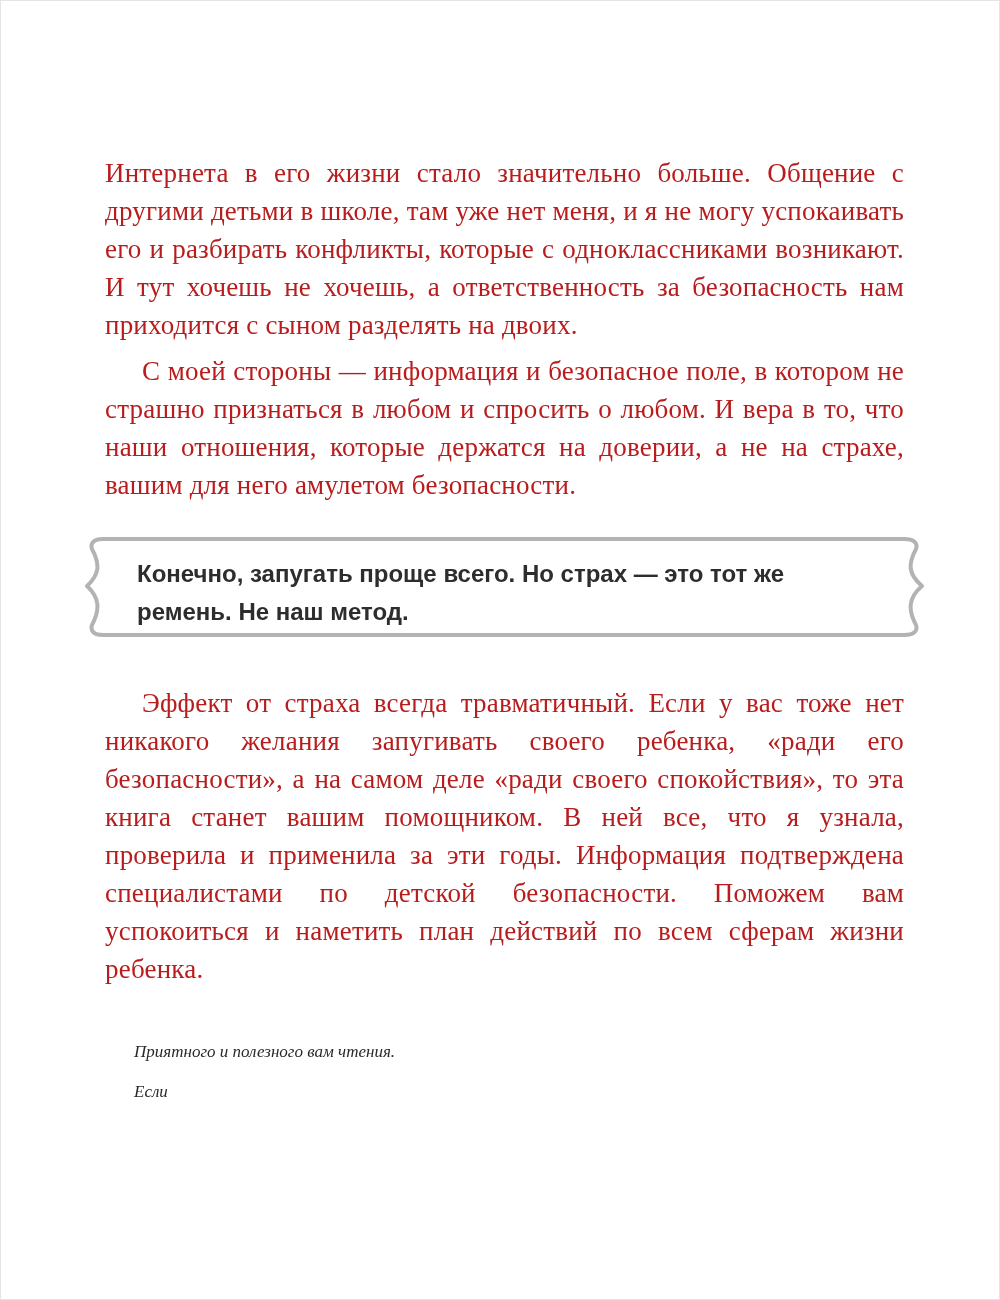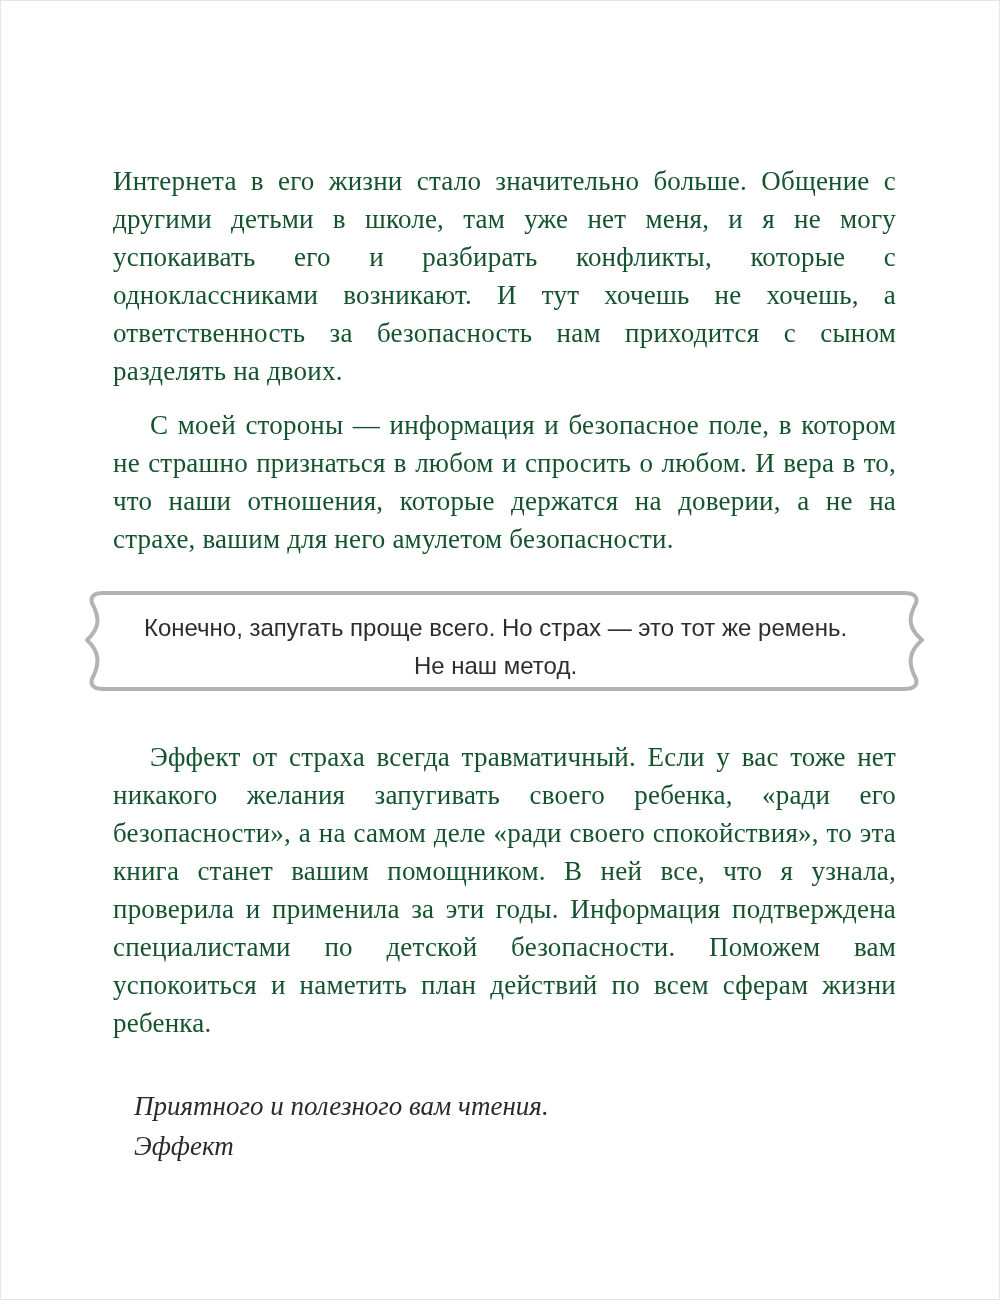--- a/index.html
+++ b/index.html
@@ -21,26 +21,26 @@
     border: 1px solid #e4e4e4;
     pointer-events: none;
   }
   .page-content {
     position: absolute;
     left: 97px;
     width: 815px;
     top: 146px;
   }
   p.body-par {
-    margin: 16px;
+    margin: 8px;
     font-size: 27px;
     line-height: 38px;
     text-align: justify;
     letter-spacing: 0.2px;
-    color: #14532d;
+    color: #b91c1c;
   }
   p.body-par.indented {
     text-indent: 37px;
   }
   .callout {
     position: relative;
     height: 106px;
     margin: 30px -12px 44px -12px;
   }
   .callout svg {
@@ -49,29 +49,29 @@
     width: 100%;
     height: 100%;
     display: block;
   }
   .callout-text {
     position: relative;
     padding: 21px 70px 0 52px;
     font-family: "Liberation Sans", sans-serif;
     font-size: 24px;
     line-height: 38px;
-    font-weight: normal;
+    font-weight: bold;
     color: #2d2d2d;
-    text-align: center;
+    text-align: left;
   }
   .signoff {
     margin-top: 44px;
     padding-left: 37px;
     font-style: italic;
-    font-size: 27px;
+    font-size: 17px;
     line-height: 40px;
     color: #2a2a2a;
   }
   .signoff div {
     margin: 0;
   }
 </style>
 </head>
 <body>
 
@@ -98,16 +98,16 @@
                C 5 9 9 5 18 5
                Z" fill="#ffffff" stroke="#b3b3b3" stroke-width="4" stroke-linejoin="round"></path>
     </svg>
     <div class="callout-text">Конечно, запугать проще всего. Но страх — это тот же ремень. Не наш метод.</div>
   </div>
 
   <p class="body-par indented">Эффект от страха всегда травматичный. Если у вас тоже нет никакого желания запугивать своего ребенка, «ради его безопасности», а на самом деле «ради своего спокойствия», то эта книга станет вашим помощником. В ней все, что я узнала, проверила и применила за эти годы. Информация подтверждена специалистами по детской безопасности. Поможем вам успокоиться и наметить план действий по всем сферам жизни ребенка.</p>
 
   <div class="signoff">
     <div>Приятного и полезного вам чтения.</div>
-    <div>Эффект</div>
+    <div>Если</div>
   </div>
 
 </div>
 
 </body></html>

